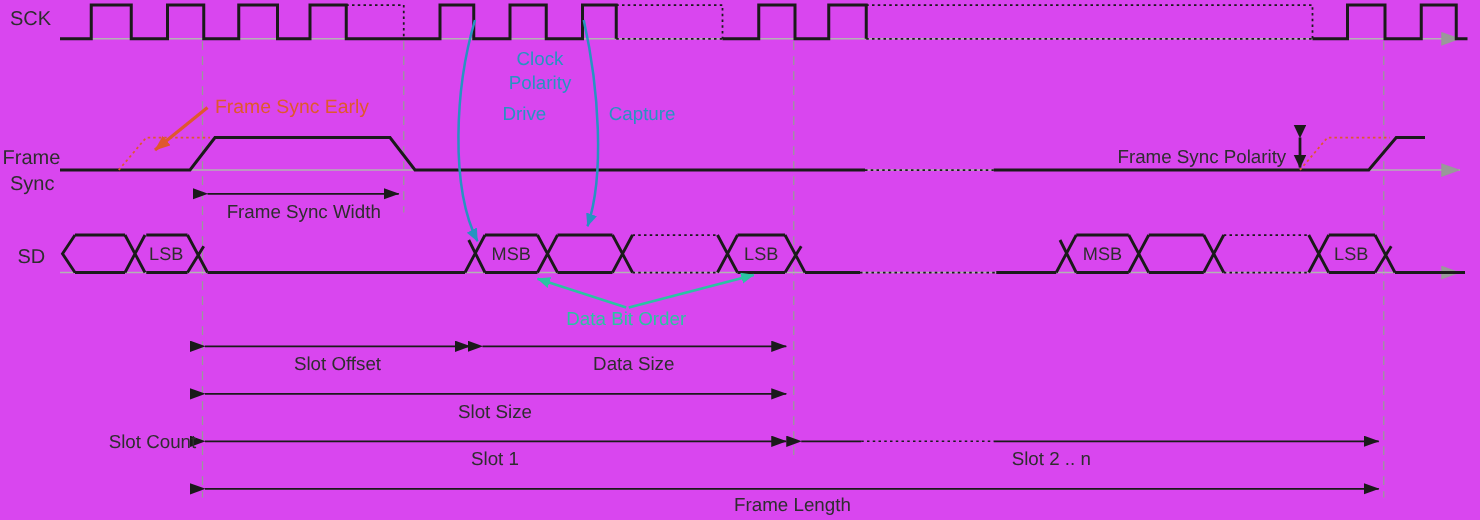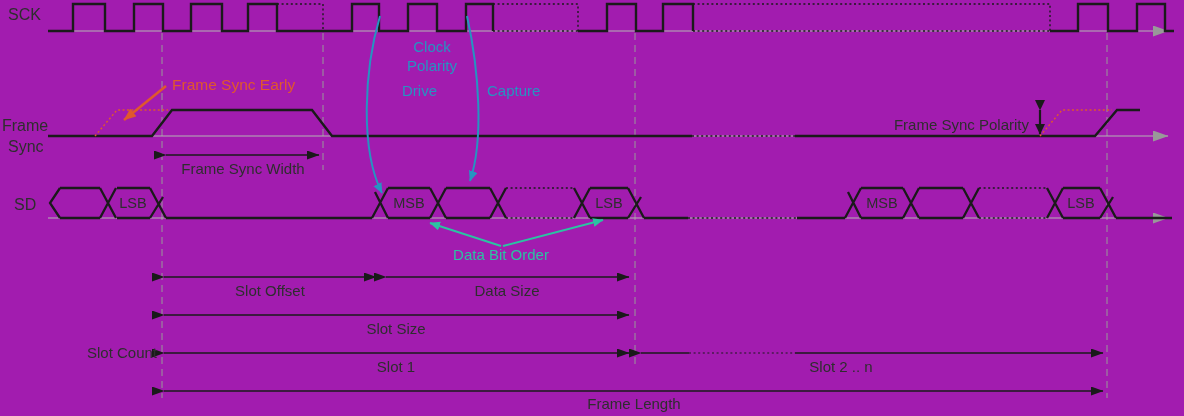--- a/index.html
+++ b/index.html
@@ -1,16 +1,16 @@
 <!DOCTYPE html>
 <html><head>
 <meta charset="utf-8">
 <style>
   html,body{margin:0;padding:0;background:#ffffff;}
-  .canvas{position:relative;width:1184px;height:416px;background:#a21caf;overflow:hidden;}
+  .canvas{position:relative;width:1184px;height:416px;background:#d946ef;overflow:hidden;}
   svg{display:block;}
   text{font-family:"Liberation Sans",sans-serif;fill:#2e2e2e;font-size:15px;}
   .sig-label{font-size:16px;}
   .cell-label{font-size:14.5px;}
   .orange-t{fill:#e0582d;font-size:15.5px;}
   .blue-t{fill:#2694c1;}
   .teal-t{fill:#2bc3a2;}
   .mid{text-anchor:middle;}
   .end{text-anchor:end;}
 </style>

